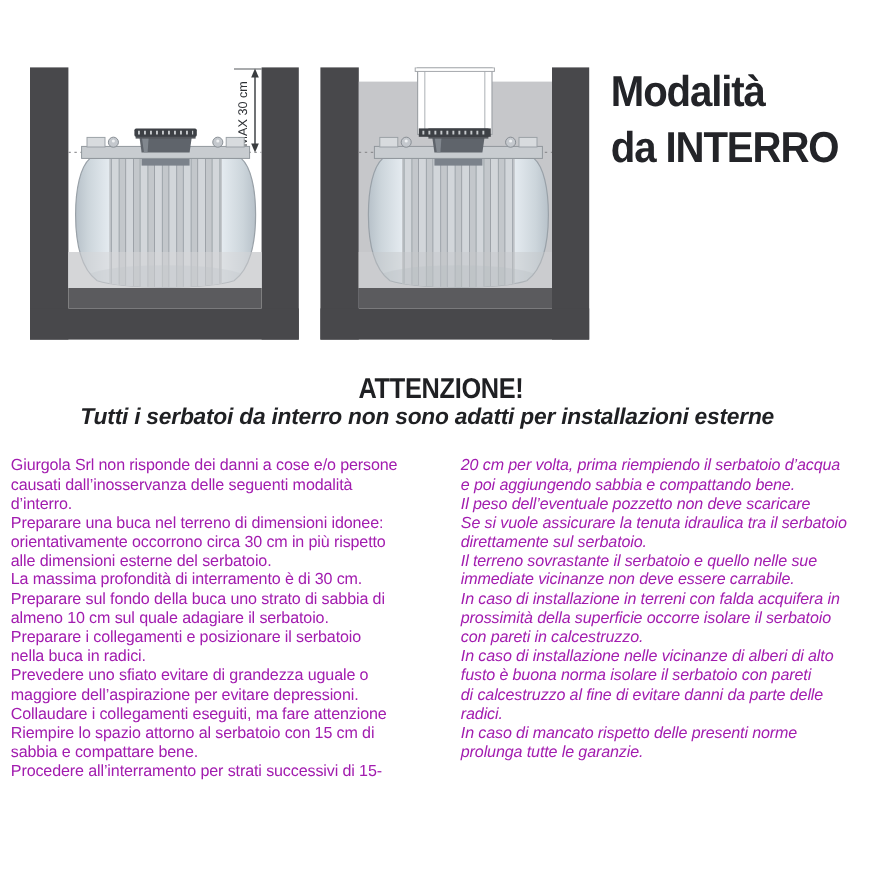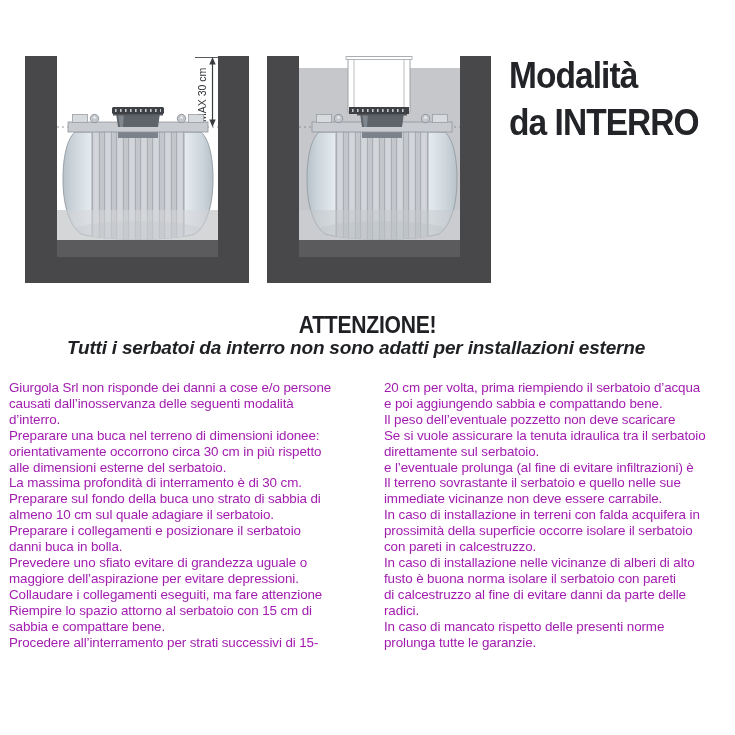--- a/index.html
+++ b/index.html
@@ -19,21 +19,21 @@
     font-size:24px;font-weight:bold;color:#1f2023;letter-spacing:-0.3px;
     transform:scaleX(0.88);transform-origin:center top;
   }
   .warn-sub{
     position:absolute;left:0;top:337px;width:712px;text-align:center;
     font-size:19px;font-weight:bold;font-style:italic;color:#1f2023;
     letter-spacing:-0.2px;
   }
   .col{position:absolute;top:380px;}
   .col-left{left:9px;width:366px;}
-  .col-right{left:384px;width:348px;}
+  .col-right{left:384px;width:348px;font-style:italic;}
   .tline{
     font-size:13.4px;line-height:15.9px;color:#a21caf;
     letter-spacing:-0.1px;white-space:nowrap;
   }
 </style>
 </head>
 <body>
 
 <div class="page">
 
@@ -135,35 +135,34 @@
       <div class="tline">Giurgola Srl non risponde dei danni a cose e/o persone</div>
       <div class="tline">causati dall’inosservanza delle seguenti modalità</div>
       <div class="tline">d’interro.</div>
       <div class="tline">Preparare una buca nel terreno di dimensioni idonee:</div>
       <div class="tline">orientativamente occorrono circa 30 cm in più rispetto</div>
       <div class="tline">alle dimensioni esterne del serbatoio.</div>
       <div class="tline">La massima profondità di interramento è di 30 cm.</div>
       <div class="tline">Preparare sul fondo della buca uno strato di sabbia di</div>
       <div class="tline">almeno 10 cm sul quale adagiare il serbatoio.</div>
       <div class="tline">Preparare i collegamenti e posizionare il serbatoio</div>
-      <div class="tline">danni buca in bolla.</div>
+      <div class="tline">nella buca in radici.</div>
       <div class="tline">Prevedere uno sfiato evitare di grandezza uguale o</div>
       <div class="tline">maggiore dell’aspirazione per evitare depressioni.</div>
       <div class="tline">Collaudare i collegamenti eseguiti, ma fare attenzione</div>
       <div class="tline">Riempire lo spazio attorno al serbatoio con 15 cm di</div>
       <div class="tline">sabbia e compattare bene.</div>
       <div class="tline">Procedere all’interramento per strati successivi di 15-</div>
     </div>
   <div class="col col-right">
       <div class="tline">20 cm per volta, prima riempiendo il serbatoio d’acqua</div>
       <div class="tline">e poi aggiungendo sabbia e compattando bene.</div>
       <div class="tline">Il peso dell’eventuale pozzetto non deve scaricare</div>
       <div class="tline">Se si vuole assicurare la tenuta idraulica tra il serbatoio</div>
       <div class="tline">direttamente sul serbatoio.</div>
-      <div class="tline">e l’eventuale prolunga (al fine di evitare infiltrazioni) è</div>
       <div class="tline">Il terreno sovrastante il serbatoio e quello nelle sue</div>
       <div class="tline">immediate vicinanze non deve essere carrabile.</div>
       <div class="tline">In caso di installazione in terreni con falda acquifera in</div>
       <div class="tline">prossimità della superficie occorre isolare il serbatoio</div>
       <div class="tline">con pareti in calcestruzzo.</div>
       <div class="tline">In caso di installazione nelle vicinanze di alberi di alto</div>
       <div class="tline">fusto è buona norma isolare il serbatoio con pareti</div>
       <div class="tline">di calcestruzzo al fine di evitare danni da parte delle</div>
       <div class="tline">radici.</div>
       <div class="tline">In caso di mancato rispetto delle presenti norme</div>

